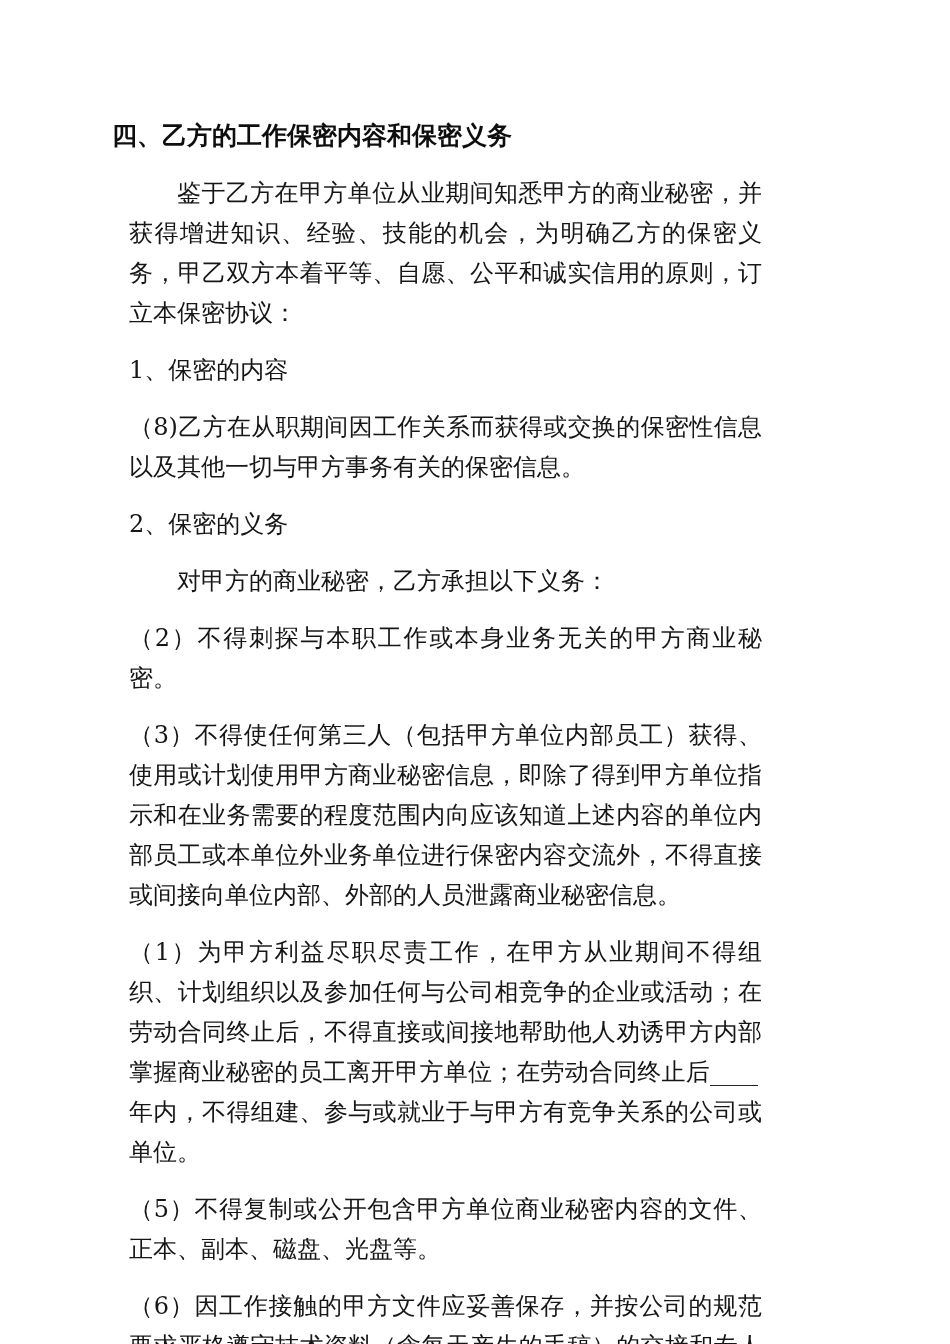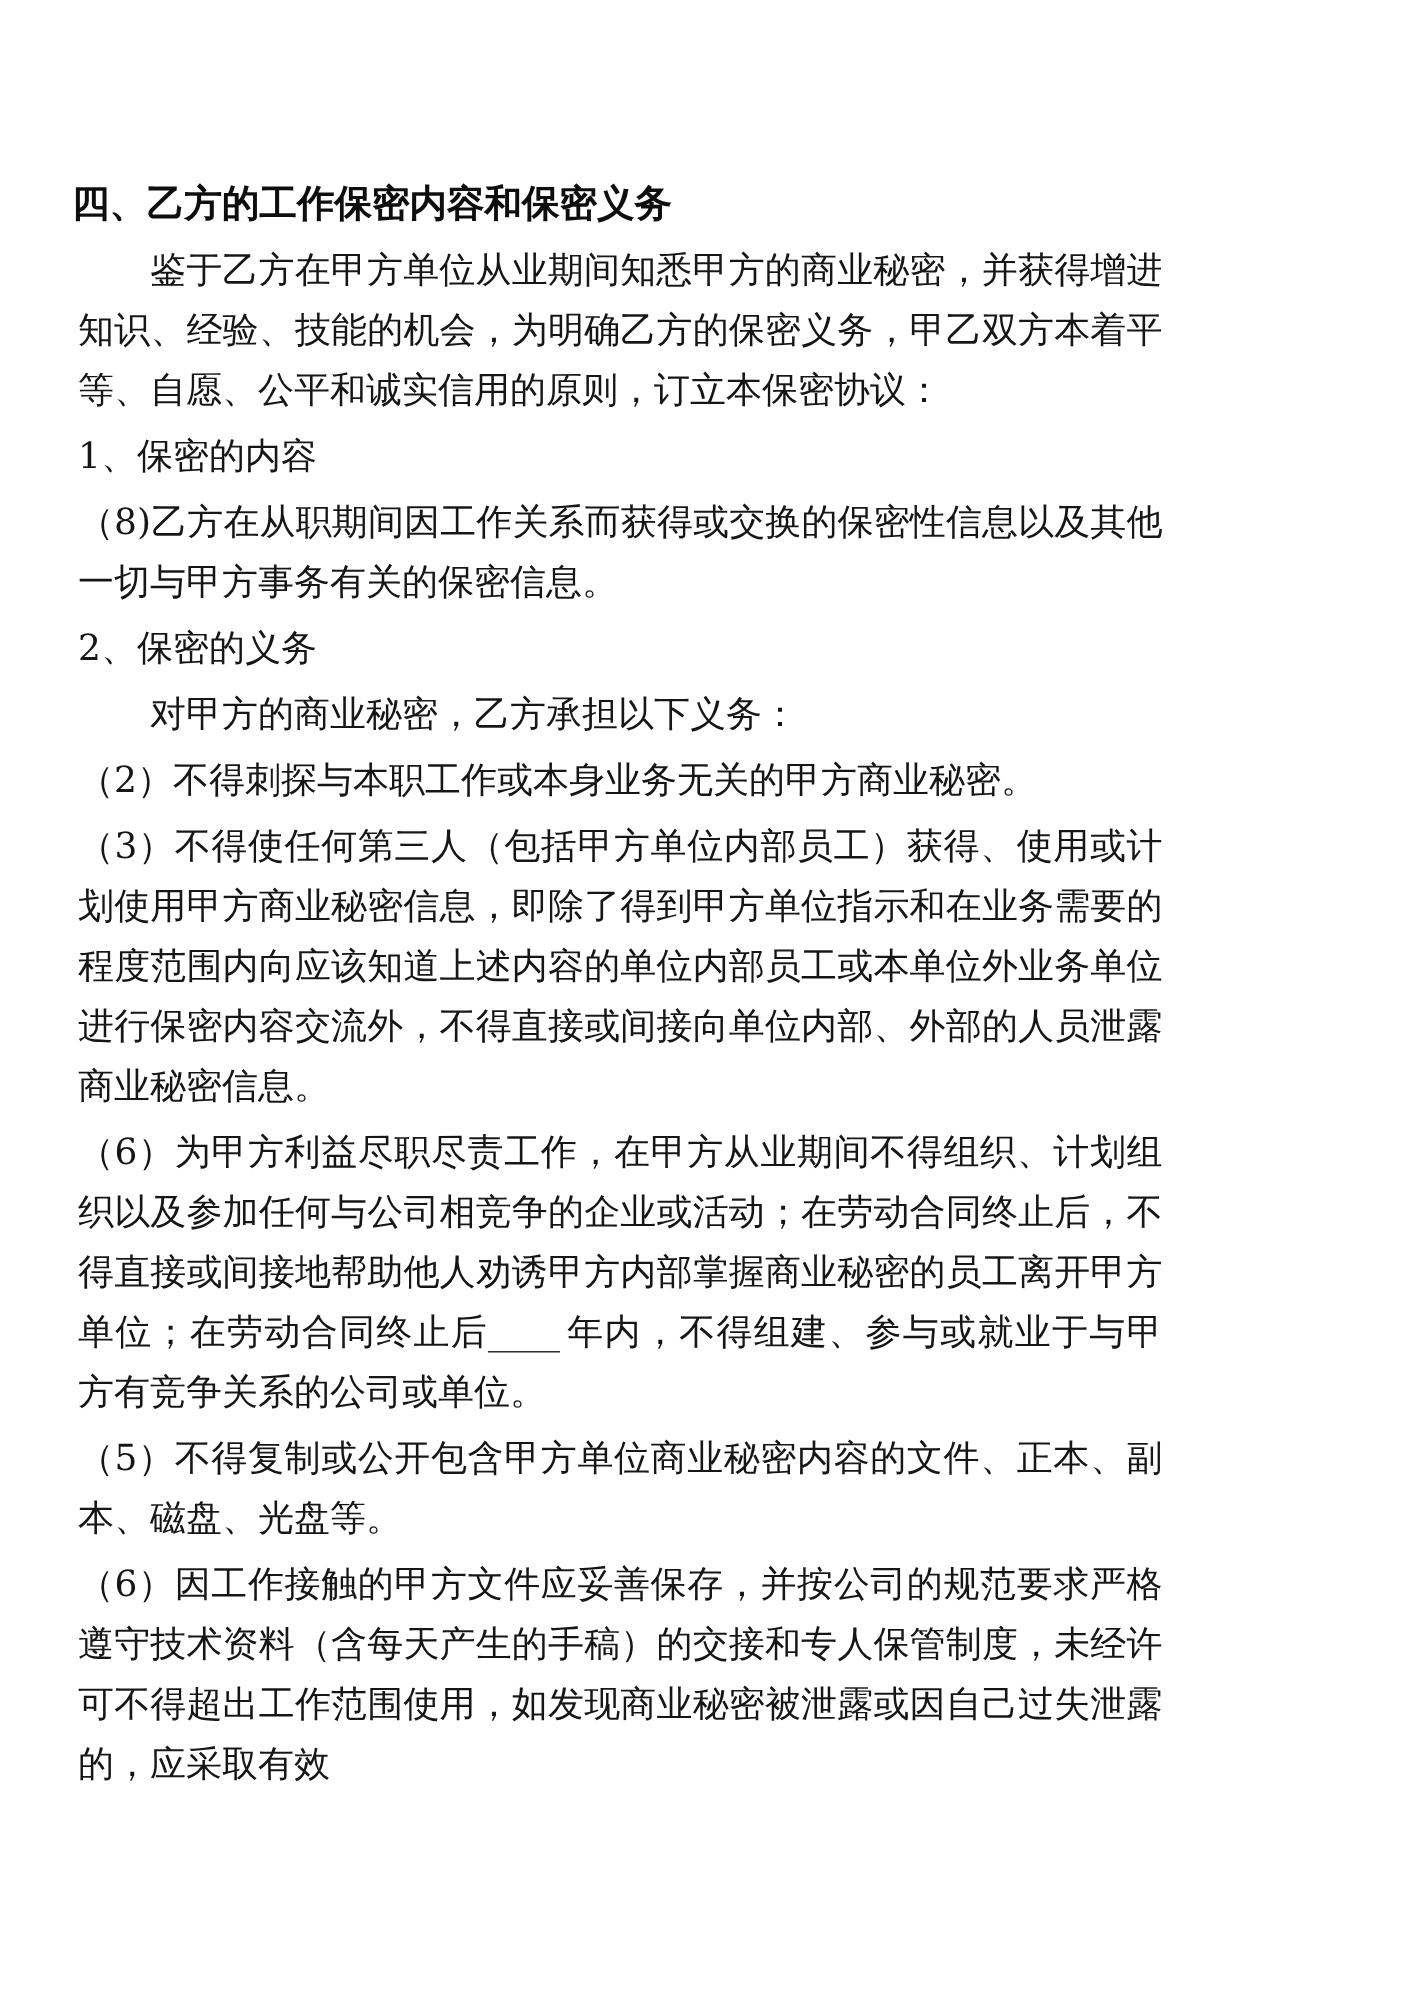--- a/index.html
+++ b/index.html
@@ -11,33 +11,33 @@
     width: 950px;
     height: 1344px;
     overflow: hidden;
     color: #141414;
     font-family: "DejaVu Serif", "Liberation Serif", serif;
   }
   .page {
     box-sizing: border-box;
     width: 866px;
     height: 1344px;
-    padding: 116px 87px 0 48px;
+    padding: 116px 87px 0 112px;
     background: #ffffff;
   }
   .doc-heading {
     margin: 0;
     font-family: "DejaVu Sans", "Liberation Sans", sans-serif;
     font-weight: 700;
     font-size: 25px;
     line-height: 40px;
     color: #0e0e0e;
   }
   .para {
-    margin: 4px;
+    margin: 17px;
     font-size: 24px;
     line-height: 40px;
     text-align: justify;
     text-justify: inter-ideograph;
     word-break: normal;
     overflow-wrap: break-word;
     color: #161616;
   }
   .indent {
     text-indent: 2em;
@@ -65,19 +65,19 @@
 
   <p class="para">2、保密的义务</p>
 
   <p class="para indent">对甲方的商业秘密，乙方承担以下义务：</p>
 
 
   <p class="para">（2）不得刺探与本职工作或本身业务无关的甲方商业秘密。</p>
 
   <p class="para">（3）不得使任何第三人（包括甲方单位内部员工）获得、使用或计划使用甲方商业秘密信息，即除了得到甲方单位指示和在业务需要的程度范围内向应该知道上述内容的单位内部员工或本单位外业务单位进行保密内容交流外，不得直接或间接向单位内部、外部的人员泄露商业秘密信息。</p>
 
-  <p class="para"><span>（6）为甲方利益尽职尽责工作，在甲方从业期间不得组织、计划组织以及参加任何与公司相竞争的企业或活动；在劳动合同终止后，不得直接或间接地帮助他人劝诱甲方内部掌握商业秘密的员工离开甲方单位；在劳动合同终止后</span><span class="blank">____</span><span>年内，不得组建、参与或就业于与甲方有竞争关系的公司或单位。</span></p>
+  <p class="para"><span>（1）为甲方利益尽职尽责工作，在甲方从业期间不得组织、计划组织以及参加任何与公司相竞争的企业或活动；在劳动合同终止后，不得直接或间接地帮助他人劝诱甲方内部掌握商业秘密的员工离开甲方单位；在劳动合同终止后</span><span class="blank">____</span><span>年内，不得组建、参与或就业于与甲方有竞争关系的公司或单位。</span></p>
 
   <p class="para">（5）不得复制或公开包含甲方单位商业秘密内容的文件、正本、副本、磁盘、光盘等。</p>
 
   <p class="para">（6）因工作接触的甲方文件应妥善保存，并按公司的规范要求严格遵守技术资料（含每天产生的手稿）的交接和专人保管制度，未经许可不得超出工作范围使用，如发现商业秘密被泄露或因自己过失泄露的，应采取有效</p>
 
 </div>
 
 </body></html>

